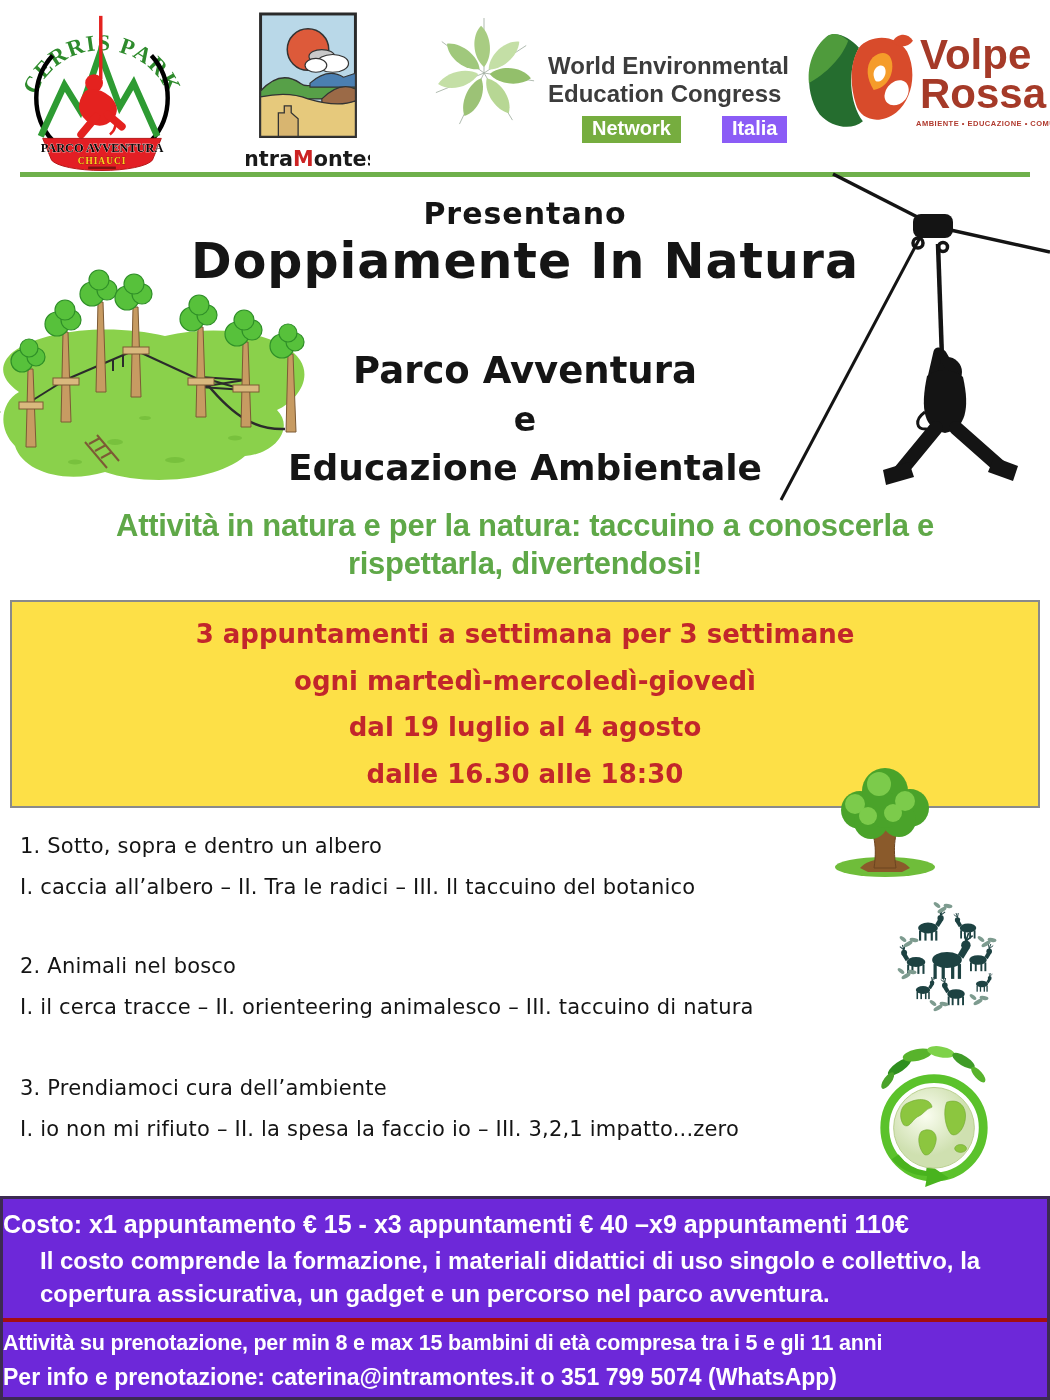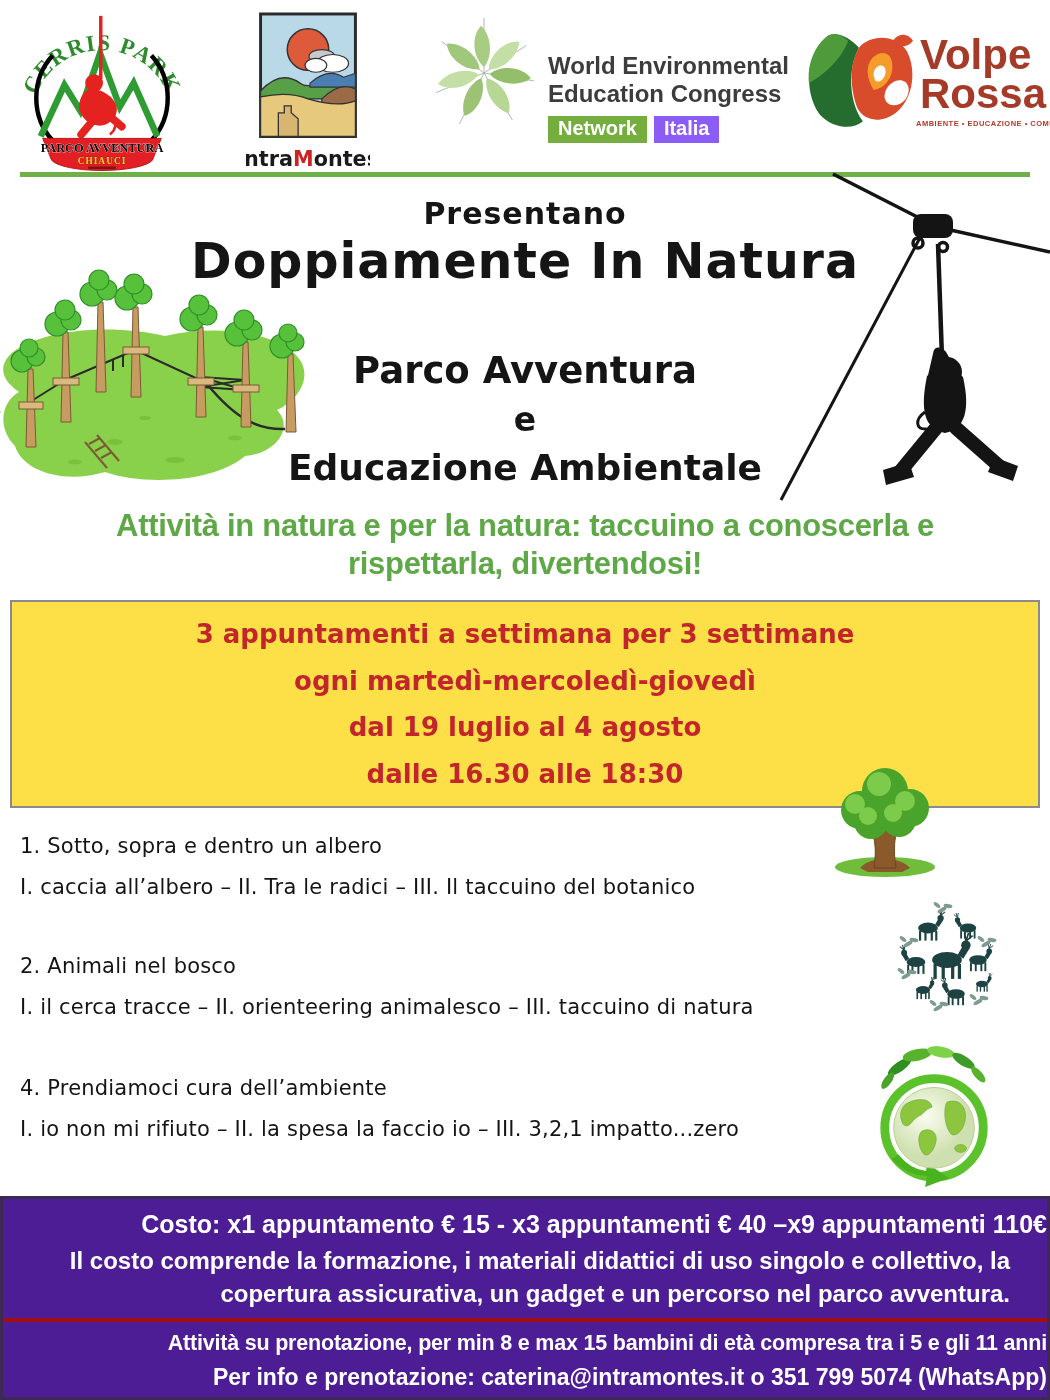--- a/index.html
+++ b/index.html
@@ -6,21 +6,21 @@
   #poster{
     position:relative;width:1050px;height:1400px;margin:0 auto;
     background:#ffffff;overflow:hidden;
     font-family:"DejaVu Sans",sans-serif;
   }
   
   .logo{position:absolute;}
   #weec-text{position:absolute;left:548px;top:52px;color:#3c3c3c;
     font-family:"Liberation Sans",sans-serif;font-weight:bold;font-size:24px;line-height:1.18;}
   .weec-badges{margin-top:7px;display:flex;gap:7px;font-size:20px;}
-  .badge{color:#fff;padding:1px 10px 3px;font-weight:bold;}
+  .badge{color:#fff;padding:1px 10px 3px;font-weight:bold;margin-left:34px;}
   .badge.net{background:#76ad3f;}
   .badge.ita{background:#8b5cf6;}
   #volpe-logo{left:798px;top:30px;display:flex;align-items:flex-start;}
   .volpe-names{margin-left:4px;margin-top:6px;color:#a53a28;
     font-family:"Liberation Sans",sans-serif;font-weight:bold;font-size:42px;line-height:0.92;}
   .volpe-tag{margin-top:6px;font-size:7.5px;color:#b03a2e;letter-spacing:.5px;font-weight:bold;
     font-family:"Liberation Sans",sans-serif;white-space:nowrap;}
   #green-divider{position:absolute;left:20px;top:172px;width:1010px;height:5px;background:#6fb04b;}
   
   .center-text{position:absolute;left:0;width:1050px;text-align:center;color:#151515;}
@@ -37,21 +37,21 @@
     background:#fde047;border:2px solid #8a8a8a;box-sizing:border-box;
     display:flex;flex-direction:column;justify-content:space-evenly;
     text-align:center;color:#c2262b;font-weight:bold;font-size:26px;}
   
   .program{position:absolute;left:20px;width:900px;color:#141414;}
   .program .p-title{font-size:21px;font-weight:normal;letter-spacing:.2px;}
   .program .p-detail{font-size:21px;margin-top:17px;letter-spacing:.2px;}
   #program-1{top:834px;} #program-2{top:954px;} #program-3{top:1076px;}
   
   #footer{position:absolute;left:0;top:1196px;width:1050px;height:204px;box-sizing:border-box;
-    background:#4c1d95;border:3px solid #3c2a52;color:#ffffff;text-align:right;
+    background:#6d28d9;border:3px solid #3c2a52;color:#ffffff;text-align:left;
     font-family:"Liberation Sans",sans-serif;}
   #footer .cost-title{margin-top:11px;font-size:25px;font-weight:bold;}
   #footer .cost-detail{width:970px;margin:5px auto 0;font-size:24px;font-weight:600;line-height:1.38;}
   #footer .divider{height:4px;background:#a30d10;margin-top:8px;}
   #footer .booking{margin-top:9px;font-size:21.5px;font-weight:bold;letter-spacing:-.2px;}
   #footer .contact{margin-top:8px;font-size:23px;font-weight:bold;}
   svg{display:block;}
 </style>
 </head>
 <body>
@@ -333,21 +333,21 @@
 
   <div class="program" id="program-1">
     <div class="p-title">1. Sotto, sopra e dentro un albero</div>
     <div class="p-detail">I. caccia all’albero – II. Tra le radici – III. Il taccuino del botanico</div>
   </div>
   <div class="program" id="program-2">
     <div class="p-title">2. Animali nel bosco</div>
     <div class="p-detail">I. il cerca tracce – II. orienteering animalesco – III. taccuino di natura</div>
   </div>
   <div class="program" id="program-3">
-    <div class="p-title">4. Prendiamoci cura dell’ambiente</div>
+    <div class="p-title">3. Prendiamoci cura dell’ambiente</div>
     <div class="p-detail">I. io non mi rifiuto – II. la spesa la faccio io – III. 3,2,1 impatto...zero</div>
   </div>
 
   <svg class="logo" style="left:890px;top:900px;" width="115" height="115" viewBox="0 0 115 115">
     <defs>
       <g id="deer" fill="#1d4242" stroke="#1d4242" stroke-width="1.2">
         <ellipse cx="0" cy="0" rx="11" ry="6" stroke="none"></ellipse>
         <rect x="-10" y="3" width="2.4" height="11" stroke="none"></rect>
         <rect x="-4" y="4" width="2.4" height="10" stroke="none"></rect>
         <rect x="3" y="4" width="2.4" height="10" stroke="none"></rect>

